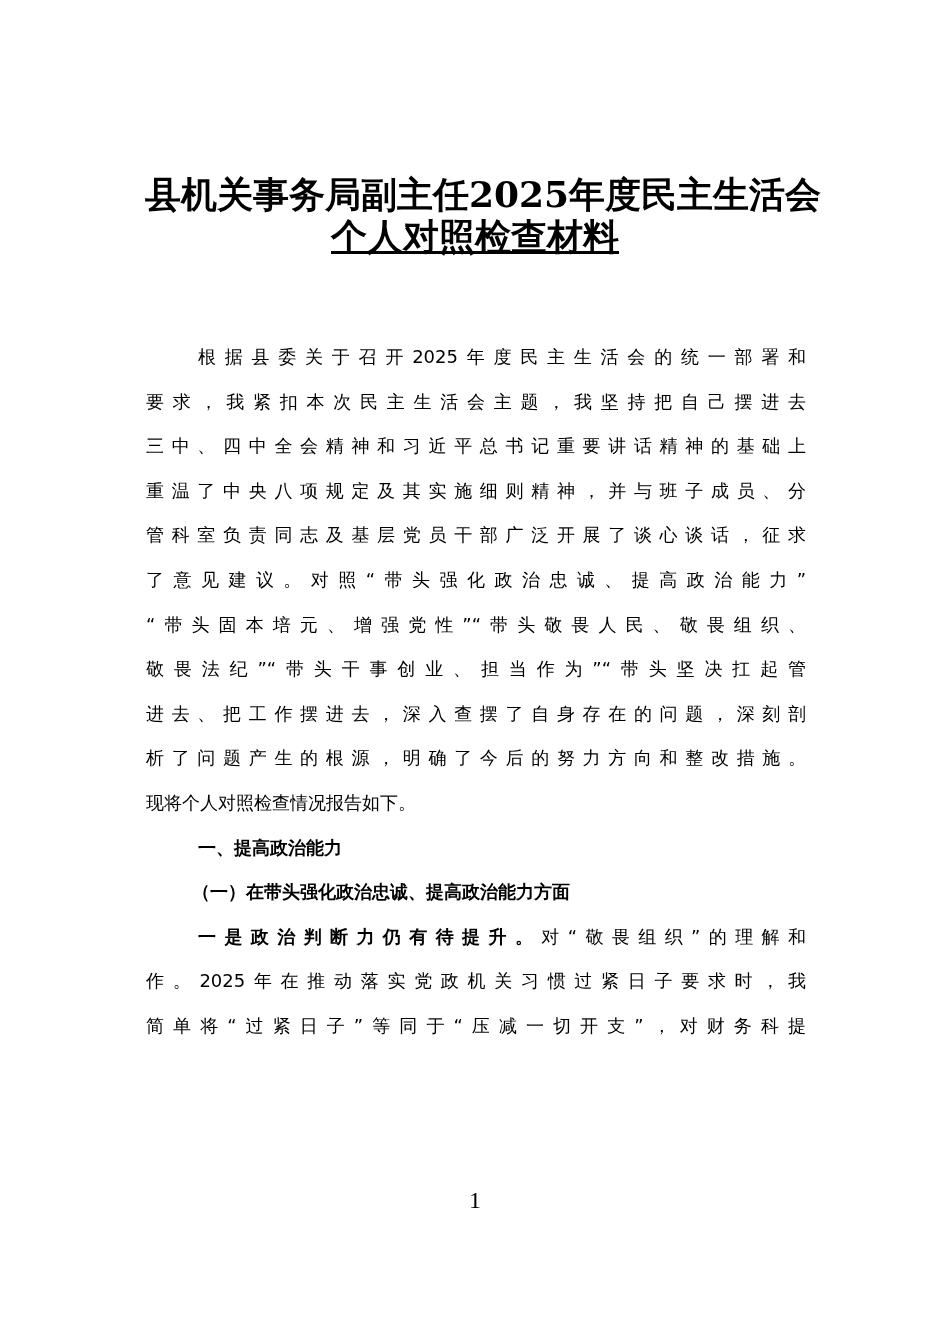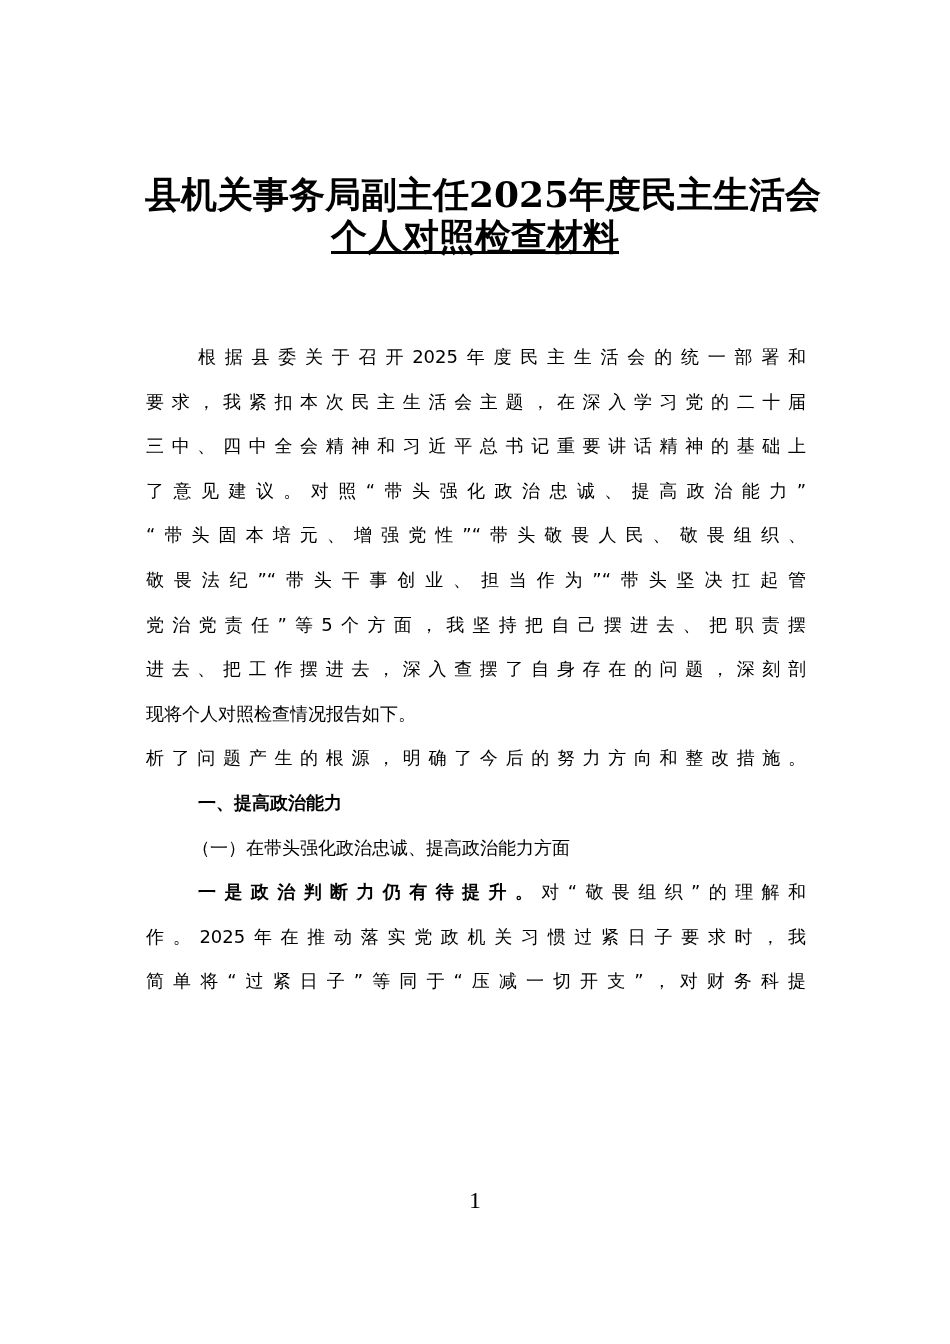--- a/index.html
+++ b/index.html
@@ -58,20 +58,21 @@
     }
     .indent { padding-left: 52px; }
     .h1 {
       font-family: "DejaVu Sans", "Liberation Sans", sans-serif;
       font-weight: bold;
       text-align-last: left;
     }
     .h2 {
       text-align-last: left;
       padding-left: 46px;
+      font-weight: bold;
     }
     .bold {
       font-weight: bold;
     }
     .page-number {
       position: absolute;
       top: 1187px;
       left: 0;
       width: 950px;
       text-align: center;
@@ -83,29 +84,30 @@
 <body>
 
 <div class="page">
 
   <div class="title title-1">县机关事务局副主任2025年度民主生活会</div>
   <div class="title title-2">个人对照检查材料</div>
 
   <div class="body">
     <div>
       <span class="line indent">根据县委关于召开2025年度民主生活会的统一部署和</span>
-      <span class="line">要求，我紧扣本次民主生活会主题，在深入学习党的二十届</span>
+      <span class="line">要求，我紧扣本次民主生活会主题，我坚持把自己摆进去</span>
       <span class="line">三中、四中全会精神和习近平总书记重要讲话精神的基础上</span>
+      <span class="line">重温了中央八项规定及其实施细则精神，并与班子成员、分</span>
+      <span class="line">管科室负责同志及基层党员干部广泛开展了谈心谈话，征求</span>
       <span class="line">了意见建议。对照“带头强化政治忠诚、提高政治能力”</span>
       <span class="line">“带头固本培元、增强党性”“带头敬畏人民、敬畏组织、</span>
       <span class="line">敬畏法纪”“带头干事创业、担当作为”“带头坚决扛起管</span>
-      <span class="line">党治党责任”等5个方面，我坚持把自己摆进去、把职责摆</span>
       <span class="line">进去、把工作摆进去，深入查摆了自身存在的问题，深刻剖</span>
+      <span class="line">析了问题产生的根源，明确了今后的努力方向和整改措施。</span>
       <span class="line last">现将个人对照检查情况报告如下。</span>
-      <span class="line">析了问题产生的根源，明确了今后的努力方向和整改措施。</span>
     </div>
 
     <span class="line indent h1">一、提高政治能力</span>
     <span class="line h2">（一）在带头强化政治忠诚、提高政治能力方面</span>
 
     <div>
       <span class="line indent"><span class="bold">一是政治判断力仍有待提升。</span><span>对“敬畏组织”的理解和</span></span>
       <span class="line">作。2025年在推动落实党政机关习惯过紧日子要求时，我</span>
       <span class="line">简单将“过紧日子”等同于“压减一切开支”，对财务科提</span>
     </div>

